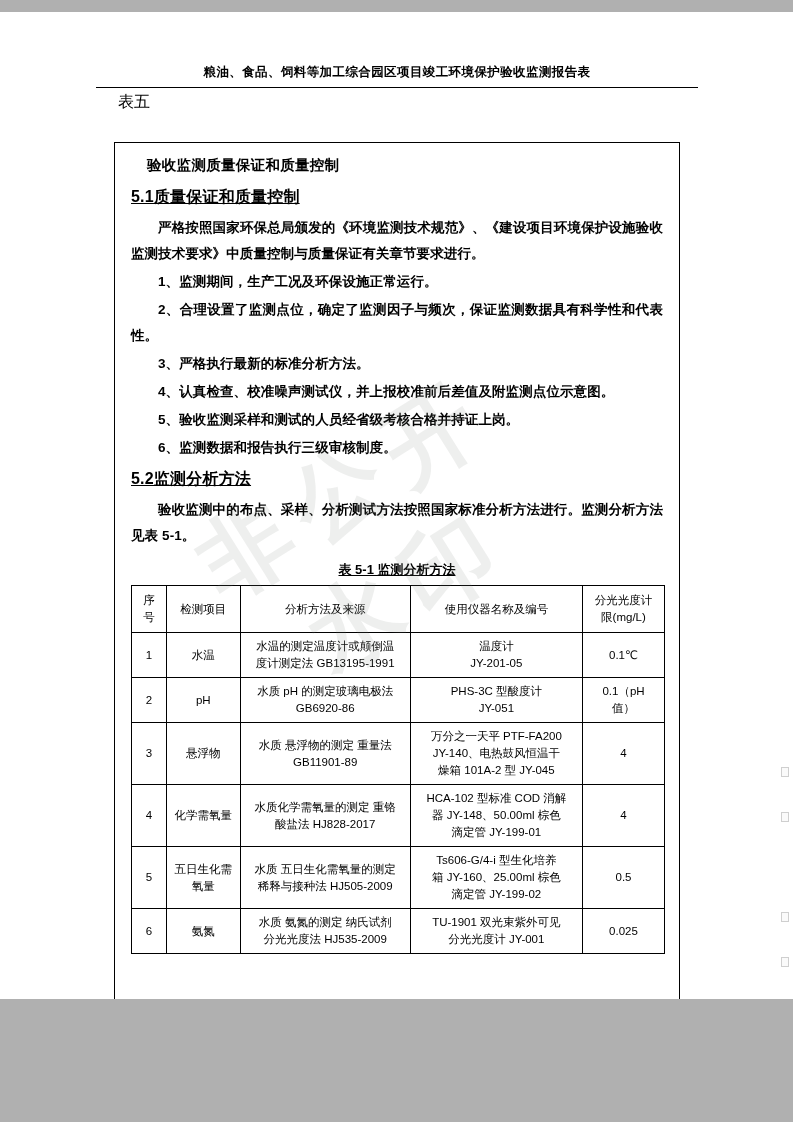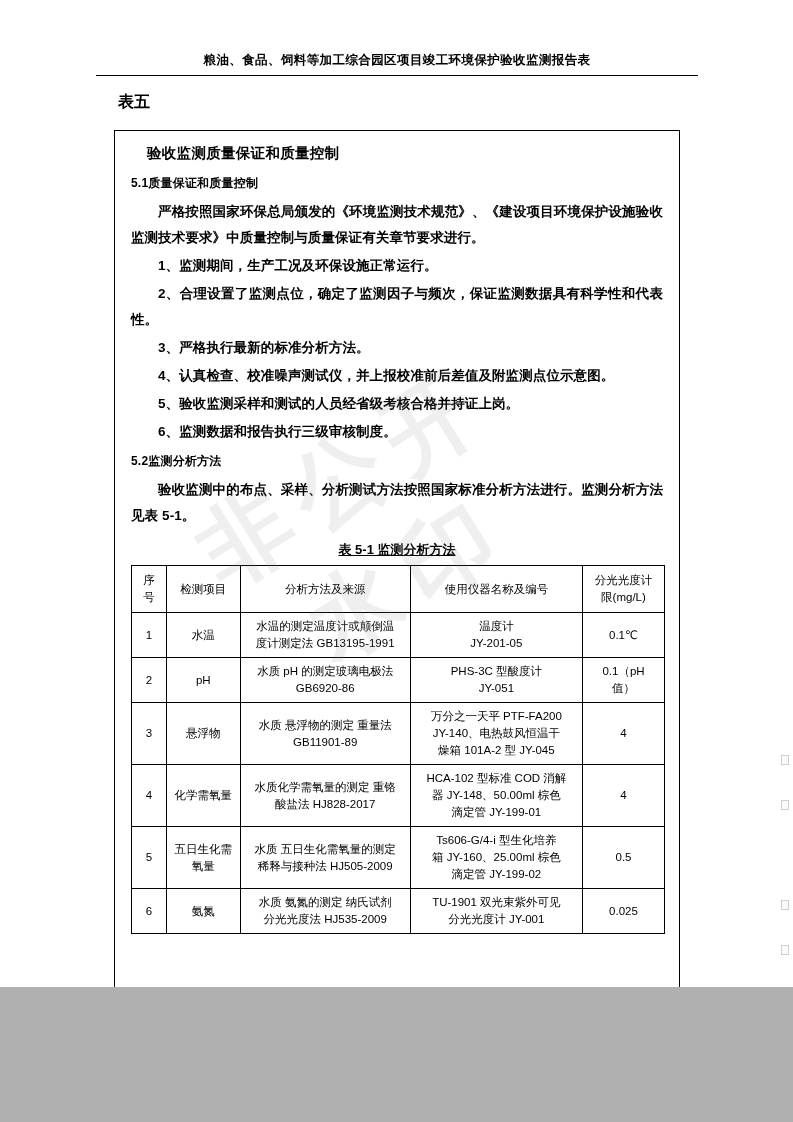--- a/index.html
+++ b/index.html
@@ -5,21 +5,21 @@
   html, body {
     margin: 0;
     padding: 0;
     background: #b0b0b0;
   }
   .page {
     position: relative;
     width: 793px;
     height: 987px;
     background: #ffffff;
-    margin: 0 auto;
+    margin: 12px auto;
     overflow: hidden;
     font-family: "Liberation Serif", "DejaVu Serif", serif;
     color: #000000;
   }
 
   
   .doc-header {
     position: absolute;
     top: 52px;
     left: 96px;
@@ -35,25 +35,25 @@
     top: 75px;
     left: 96px;
     width: 602px;
     height: 0;
     border-top: 1px solid #000;
   }
 
   
   .sheet-caption {
     position: absolute;
-    top: 92px;
+    top: 80px;
     left: 118px;
     font-family: "Liberation Sans", "DejaVu Sans", sans-serif;
     font-size: 16px;
-    font-weight: bold;
+    font-weight: normal;
   }
 
   
   .main-box {
     position: absolute;
     top: 130px;
     left: 114px;
     width: 566px;
     height: 868px;
     border: 1px solid #000;
@@ -64,24 +64,25 @@
   .box-title {
     font-family: "Liberation Sans", "DejaVu Sans", sans-serif;
     font-size: 14.5px;
     font-weight: bold;
     margin: 0 0 12px 0;
     letter-spacing: 0.3px;
     padding-left: 16px;
   }
   .sub-title {
     font-family: "Liberation Sans", "DejaVu Sans", sans-serif;
-    font-size: 12px;
+    font-size: 16px;
     font-weight: bold;
     margin: 8px 0 7px 0;
     letter-spacing: 0.2px;
+    text-decoration: underline;
   }
   .para {
     font-family: "Liberation Sans", "DejaVu Sans", sans-serif;
     font-size: 13.5px;
     line-height: 26px;
     margin: 0 0 2px 0;
     text-align: justify;
     text-indent: 2em;
     letter-spacing: 0.1px;
     font-weight: bold;

